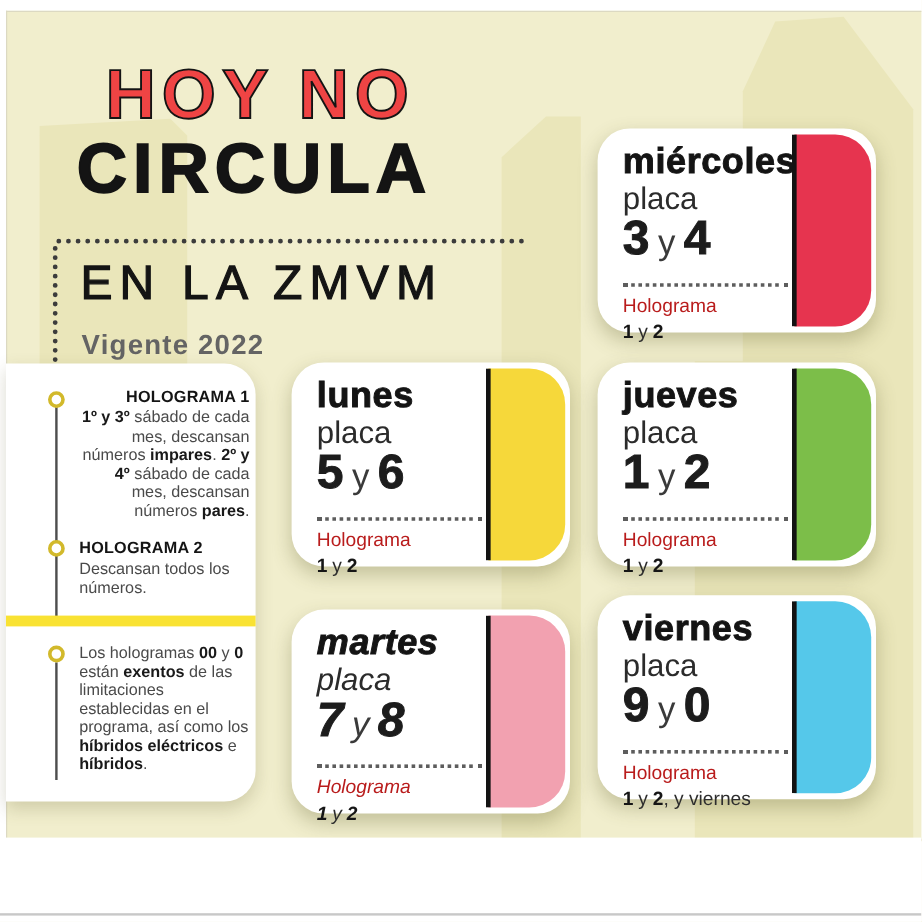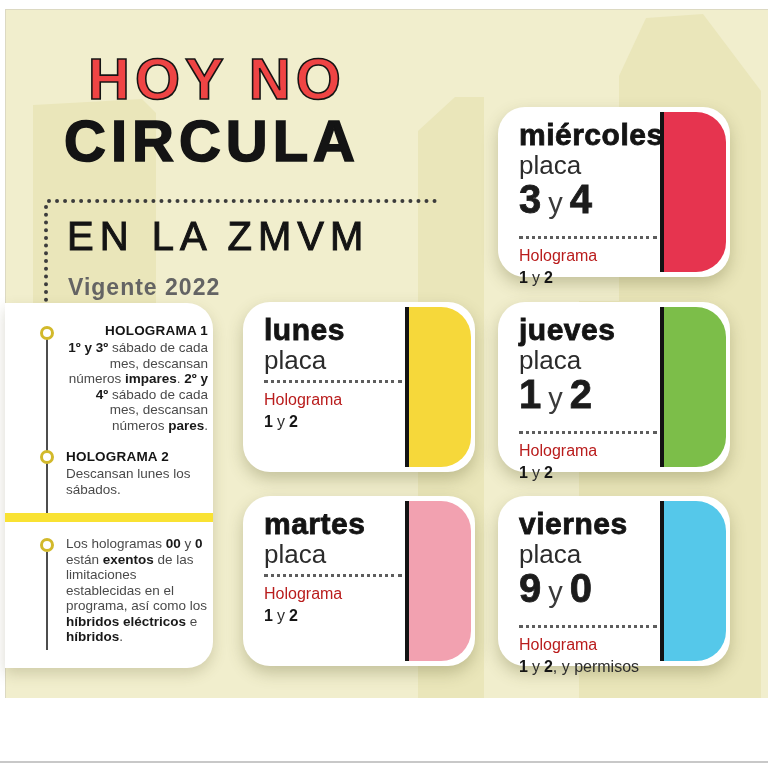--- a/index.html
+++ b/index.html
@@ -36,21 +36,21 @@
   .sidetext{position:absolute;left:66px;width:142px;font-size:13.5px;line-height:15.5px;color:#4a4a4a;}
   .s1{top:322px;text-align:right;} .s2{top:448px;} .s3{top:536px;}
   .sidetext h4{margin:0 0 1px 0;font-size:13.5px;line-height:17px;color:#141414;letter-spacing:.2px;}
   .sidetext .b{font-weight:700;color:#191919;}
   .sidetext p{margin:0;}
 
   
   .card{position:absolute;width:232px;height:170px;background:#ffffff;border-radius:27px;
         box-shadow:0 7px 16px rgba(90,88,40,.30);padding:11px 0 16px 21px;box-sizing:border-box;}
   .c-mie{left:498px;top:107px;} .c-lun{left:243px;top:302px;} .c-jue{left:498px;top:302px;}
-  .c-mar{left:243px;top:496px;} .c-vie{left:498px;top:496px;}
+  .c-mar{left:243px;top:508px;font-style:italic;} .c-vie{left:498px;top:496px;}
   .day{font-size:30px;line-height:33px;font-weight:700;color:#141414;letter-spacing:.5px;
        -webkit-text-stroke:.8px #141414;white-space:nowrap;}
   .placa{font-size:26px;line-height:23px;color:#2b2b2b;margin-top:3px;}
   .plates{margin-top:2px;line-height:40px;white-space:nowrap;}
   .plates .num{font-size:40px;font-weight:700;color:#1c1c1c;-webkit-text-stroke:.8px #1c1c1c;}
   .plates .conj{font-size:29px;font-weight:400;color:#3a3a3a;margin:0 7px;}
   .cardsep{width:138px;border-top:3px dotted #5d5d5d;margin-top:8px;}
   .holol{font-size:16px;line-height:22px;color:#b91c1c;margin-top:6px;}
   .holov{font-size:16px;line-height:19px;color:#2d2d2d;margin-top:1px;white-space:nowrap;}
   .holov .hnum{font-weight:700;color:#161616;}
@@ -93,72 +93,74 @@
   <div class="bullet b2" style="border-color: rgb(210, 185, 43);"></div>
   <div class="bullet b3" style="border-color: rgb(210, 185, 43);"></div>
 
   <div class="sidetext s1">
     <h4>HOLOGRAMA 1</h4>
     <p><span class="b">1º y 3º</span><span> sábado de cada mes, descansan números </span><span class="b">impares</span><span>. </span><span class="b">2º y 4º</span><span> sábado de cada mes, descansan números </span><span class="b">pares</span><span>.</span></p>
   </div>
 
   <div class="sidetext s2">
     <h4>HOLOGRAMA 2</h4>
-    <p><span>Descansan lunes los sábados.</span></p>
+    <p><span>Descansan todos los números.</span></p>
   </div>
 
   <div class="sidetext s3">
     <p><span>Los hologramas </span><span class="b">00</span><span> y </span><span class="b">0</span><span> están </span><span class="b">exentos</span><span> de las limitaciones establecidas en el programa, así como los </span><span class="b">híbridos eléctricos</span><span> e </span><span class="b">híbridos</span><span>.</span></p>
   </div>
 
   <div class="card c-mie">
     <div class="day">miércoles</div>
     <div class="placa">placa</div>
     <div class="plates"><span class="num">3</span><span class="conj">y</span><span class="num">4</span></div>
     <div class="cardsep"></div>
     <div class="holol">Holograma</div>
     <div class="holov"><span class="hnum">1</span><span class="hconj">y</span><span class="hnum">2</span><span></span></div>
     <div class="panel" style="background: rgb(230, 52, 79);"></div>
   </div>
 
   <div class="card c-lun">
     <div class="day">lunes</div>
     <div class="placa">placa</div>
+    <div class="plates"><span class="num">5</span><span class="conj">y</span><span class="num">6</span></div>
     <div class="cardsep"></div>
     <div class="holol">Holograma</div>
     <div class="holov"><span class="hnum">1</span><span class="hconj">y</span><span class="hnum">2</span><span></span></div>
     <div class="panel" style="background: rgb(246, 216, 58);"></div>
   </div>
 
   <div class="card c-jue">
     <div class="day">jueves</div>
     <div class="placa">placa</div>
     <div class="plates"><span class="num">1</span><span class="conj">y</span><span class="num">2</span></div>
     <div class="cardsep"></div>
     <div class="holol">Holograma</div>
     <div class="holov"><span class="hnum">1</span><span class="hconj">y</span><span class="hnum">2</span><span></span></div>
     <div class="panel" style="background: rgb(124, 190, 73);"></div>
   </div>
 
   <div class="card c-mar">
     <div class="day">martes</div>
     <div class="placa">placa</div>
+    <div class="plates"><span class="num">7</span><span class="conj">y</span><span class="num">8</span></div>
     <div class="cardsep"></div>
     <div class="holol">Holograma</div>
     <div class="holov"><span class="hnum">1</span><span class="hconj">y</span><span class="hnum">2</span><span></span></div>
     <div class="panel" style="background: rgb(242, 161, 176);"></div>
   </div>
 
   <div class="card c-vie">
     <div class="day">viernes</div>
     <div class="placa">placa</div>
     <div class="plates"><span class="num">9</span><span class="conj">y</span><span class="num">0</span></div>
     <div class="cardsep"></div>
     <div class="holol">Holograma</div>
-    <div class="holov"><span class="hnum">1</span><span class="hconj">y</span><span class="hnum">2</span><span>, y permisos</span></div>
+    <div class="holov"><span class="hnum">1</span><span class="hconj">y</span><span class="hnum">2</span><span>, y viernes</span></div>
     <div class="panel" style="background: rgb(85, 200, 234);"></div>
   </div>
 
   <div class="footer">
     
   </div>
   <div class="hairline"></div>
 
 </div>
 

